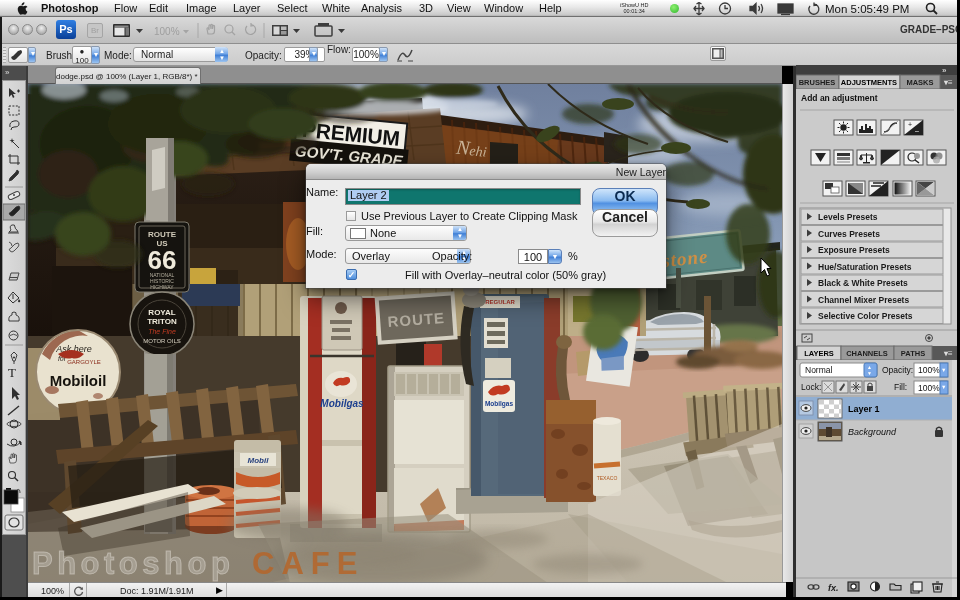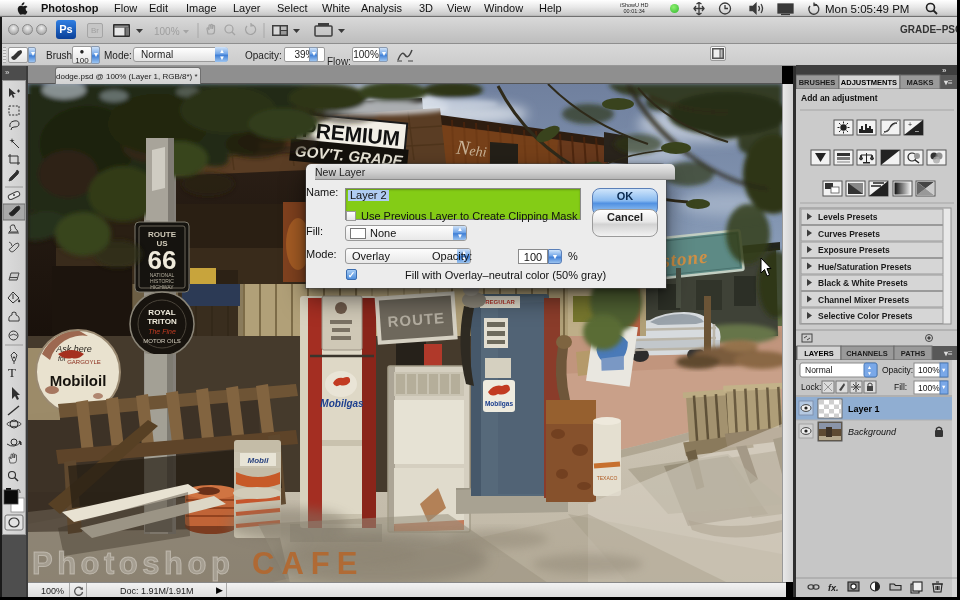--- a/index.html
+++ b/index.html
@@ -50,26 +50,26 @@
   #vscroll{left:782px;top:84px;width:13px;height:498px;background:linear-gradient(90deg,#e8e8e8,#cdcdcd);
      border-left:1px solid #999;box-sizing:border-box;}
   #paneldiv{left:793px;top:66px;width:3px;height:531px;background:#2e2e2e;}
   
   #rightcol{left:796px;top:65px;width:162px;height:532px;background:#b5b5b5;font-size:8.5px;}
   
   #dialog{left:306px;top:164px;width:360px;height:124px;
      background:#ececec;border-radius:5px 5px 0 0;
      box-shadow:0 10px 24px rgba(0,0,0,.55),0 2px 6px rgba(0,0,0,.4);outline:1px solid rgba(70,70,70,.45);
      font-size:11px;color:#111;}
-  #dlgtitle{position:absolute;left:9px;top:0;width:100%;height:16px;border-radius:5px 5px 0 0;
+  #dlgtitle{position:absolute;left:0;top:0;width:100%;height:16px;border-radius:5px 5px 0 0;
      background:linear-gradient(#e8e8e8,#cfcfcf 55%,#b4b4b4);border-bottom:1px solid #8a8a8a;
-     text-align:left;font-size:10.5px;line-height:16px;color:#222;box-sizing:border-box;}
+     text-align:right;font-size:10.5px;line-height:16px;color:#222;box-sizing:border-box;padding-left:10px;}
   .dlab{position:absolute;}
   .aquabtn{position:absolute;width:66px;height:28px;border-radius:8px;text-align:center;
-     font-size:11px;line-height:15px;box-sizing:border-box;}
+     font-size:14px;line-height:15px;box-sizing:border-box;}
 </style>
 </head>
 <body>
 <div id="stage">
 
   <svg id="photo" class="abs" style="left:28px;top:84px" width="754" height="499" viewBox="0 0 754 499">
     <defs>
       <linearGradient id="sky" x1="0" y1="0" x2="0" y2="1">
         <stop offset="0" stop-color="#70809e"></stop>
           <stop offset=".45" stop-color="#8598b4"></stop>
@@ -668,21 +668,21 @@
     <span class="abs" style="left:91px;top:2px;width:9px;height:18px;background:linear-gradient(#cfe2f8,#74a7e8 45%,#3f7fd6 55%,#9cc4f0);border:1px solid #8a9ab0;border-radius:0 2px 2px 0;box-sizing:border-box;"></span>
     <span class="abs" style="left:94px;top:9px;width:0;height:0;border-top:4px solid #fff;border-left:2.5px solid transparent;border-right:2.5px solid transparent;"></span>
     <span class="abs" style="left:104px;top:6px;">Mode:</span>
     <span class="obtn" style="left:133px;top:3px;width:95px;height:15px;border-radius:3px;padding-left:7px;line-height:14px;">Normal</span>
     <span class="aquastep" style="left:215px;top:3px;height:15px;"></span>
     <span class="abs" style="left:219px;top:4px;font-size:6px;color:#fff;line-height:6.5px;">▲<br>▼</span>
     <span class="abs" style="left:245px;top:6px;">Opacity:</span>
     <span class="obtn" style="left:284px;top:3px;width:41px;height:15px;text-align:center;line-height:13px;background:#fff;">39%</span>
     <span class="abs" style="left:309px;top:3px;width:9px;height:15px;background:linear-gradient(#cfe2f8,#74a7e8 45%,#3f7fd6 55%,#9cc4f0);border:1px solid #8a9ab0;border-radius:0 2px 2px 0;box-sizing:border-box;"></span>
     <span class="abs" style="left:312px;top:8px;width:0;height:0;border-top:4px solid #fff;border-left:2.5px solid transparent;border-right:2.5px solid transparent;"></span>
-    <span class="abs" style="left:327px;top:12px;">Flow:</span>
+    <span class="abs" style="left:327px;top:0;">Flow:</span>
     <span class="obtn" style="left:352px;top:3px;width:28px;height:15px;text-align:center;line-height:13px;background:#fff;">100%</span>
     <span class="abs" style="left:379px;top:3px;width:9px;height:15px;background:linear-gradient(#cfe2f8,#74a7e8 45%,#3f7fd6 55%,#9cc4f0);border:1px solid #8a9ab0;border-radius:0 2px 2px 0;box-sizing:border-box;"></span>
     <span class="abs" style="left:382px;top:8px;width:0;height:0;border-top:4px solid #fff;border-left:2.5px solid transparent;border-right:2.5px solid transparent;"></span>
     <svg class="abs" style="left:396px;top:4px" width="18" height="14" viewBox="0 0 18 14">
         <path d="M2,12 Q6,2 9,7 Q12,12 16,2" stroke="#444" stroke-width="1.5" fill="none"></path>
         <path d="M1,13 L6,13 M12,13 L17,13" stroke="#444"></path>
       </svg>
     <span class="obtn" style="left:710px;top:2px;width:16px;height:15px;"></span>
     <svg class="abs" style="left:712px;top:4px" width="12" height="11" viewBox="0 0 12 11">
         <rect x="0" y="0" width="12" height="11" fill="#555"></rect>
@@ -1103,21 +1103,21 @@
             <path d="M0,3 L11,3 M4,1 L7,1 M4,5 L4,9 M5.5,5 L5.5,9 M7,5 L7,9" stroke="#222"></path>
           </g>
     </g>
   </svg>
   </div>
 
   <div id="dialog" class="abs">
     <div id="dlgtitle">New Layer</div>
 
     <span class="dlab" style="left:0px;top:22px;width:36px;">Name:</span>
-    <span class="abs" style="left:39px;top:24px;width:236px;height:32px;background:#84cc16;border:1px solid #8a8a8a;box-shadow:inset 0 1px 2px rgba(0,0,0,.25);box-sizing:border-box;">
+    <span class="abs" style="left:39px;top:24px;width:236px;height:17px;background:#0f766e;border:1px solid #8a8a8a;box-shadow:inset 0 1px 2px rgba(0,0,0,.25);box-sizing:border-box;">
       <span style="position:absolute;left:2px;top:1px;background:#b0ccf2;padding:0 2px;height:11px;line-height:11px;">Layer 2</span>
     </span>
 
     <span class="aquabtn" style="left:286px;top:24px;background:linear-gradient(#cfe5fb,#8abbf0 45%,#5191e2 55%,#a8d0f5);border:1px solid #5a7fb8;font-weight:bold;color:#0a2a50;">OK</span>
     <span class="aquabtn" style="left:286px;top:45px;background:linear-gradient(#ffffff,#e8e8e8 45%,#d2d2d2 55%,#f2f2f2);border:1px solid #9a9a9a;color:#222;font-weight:bold;">Cancel</span>
 
     <span class="abs" style="left:40px;top:47px;width:10px;height:10px;background:linear-gradient(#fff,#e5e5e5);border:1px solid #9a9a9a;box-sizing:border-box;"></span>
     <span class="abs" style="left:55px;top:46px;text-align:right;">Use Previous Layer to Create Clipping Mask</span>
 
     <span class="dlab" style="left:0px;top:61px;width:36px;">Fill:</span>

